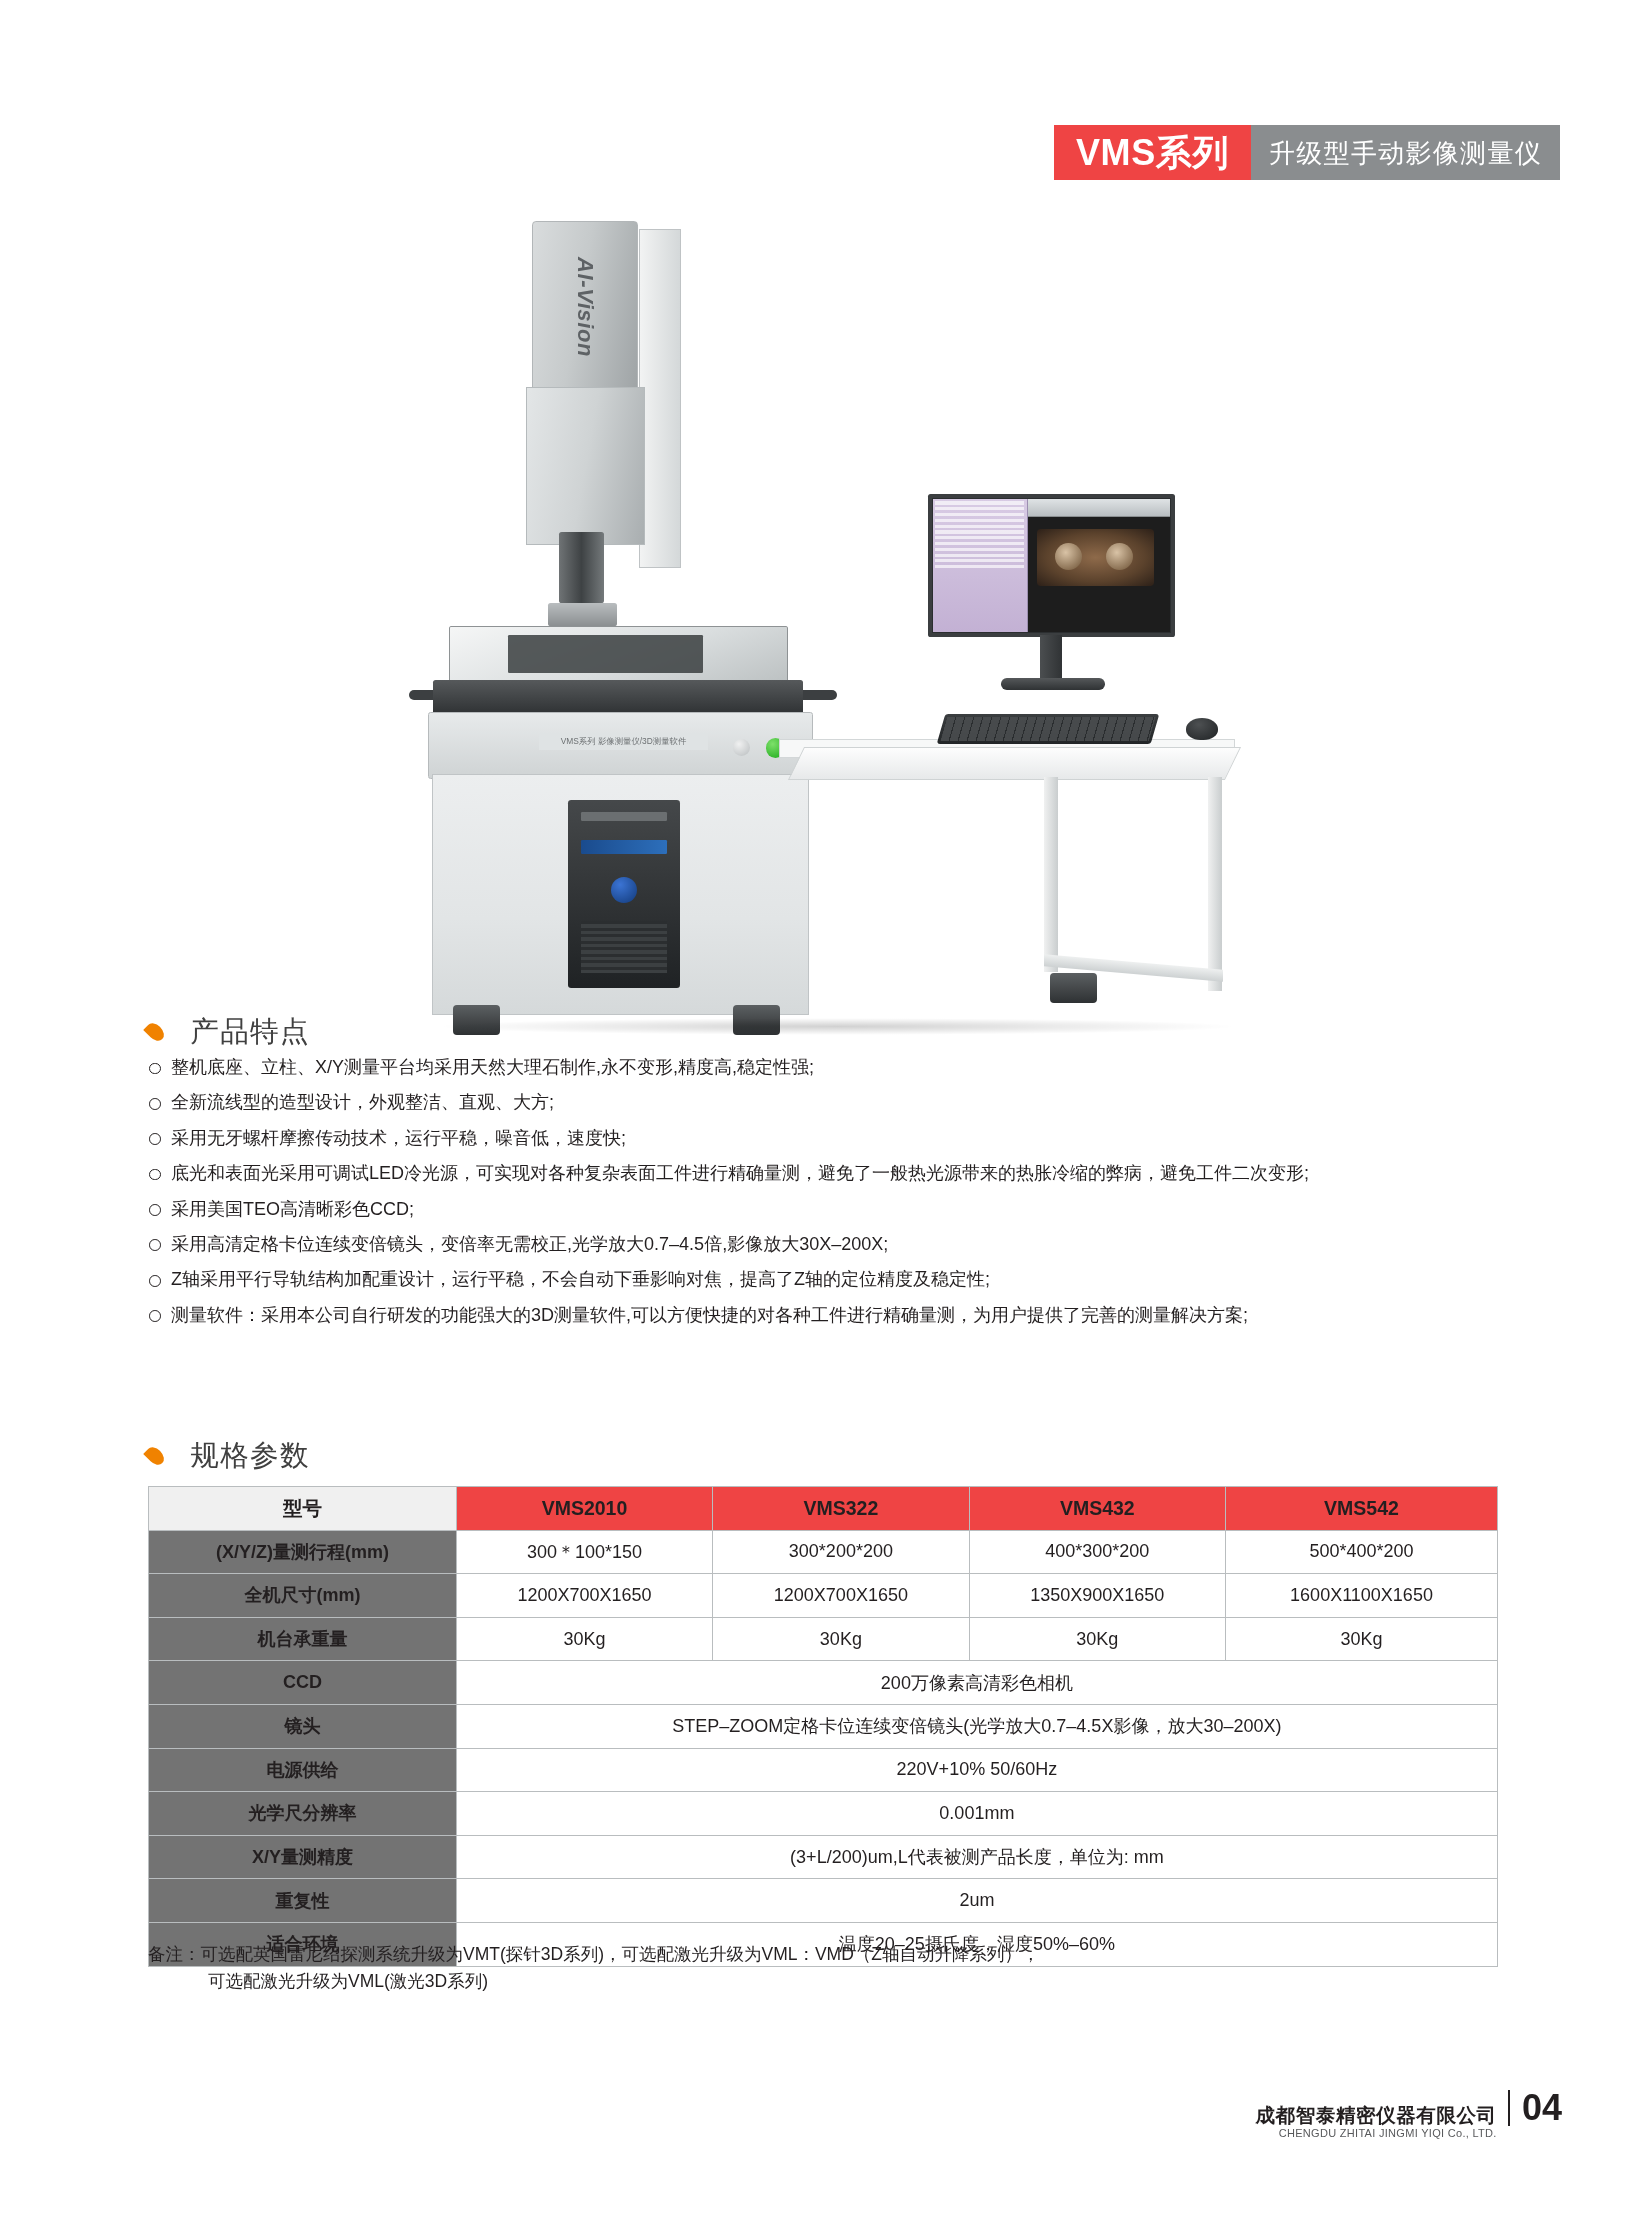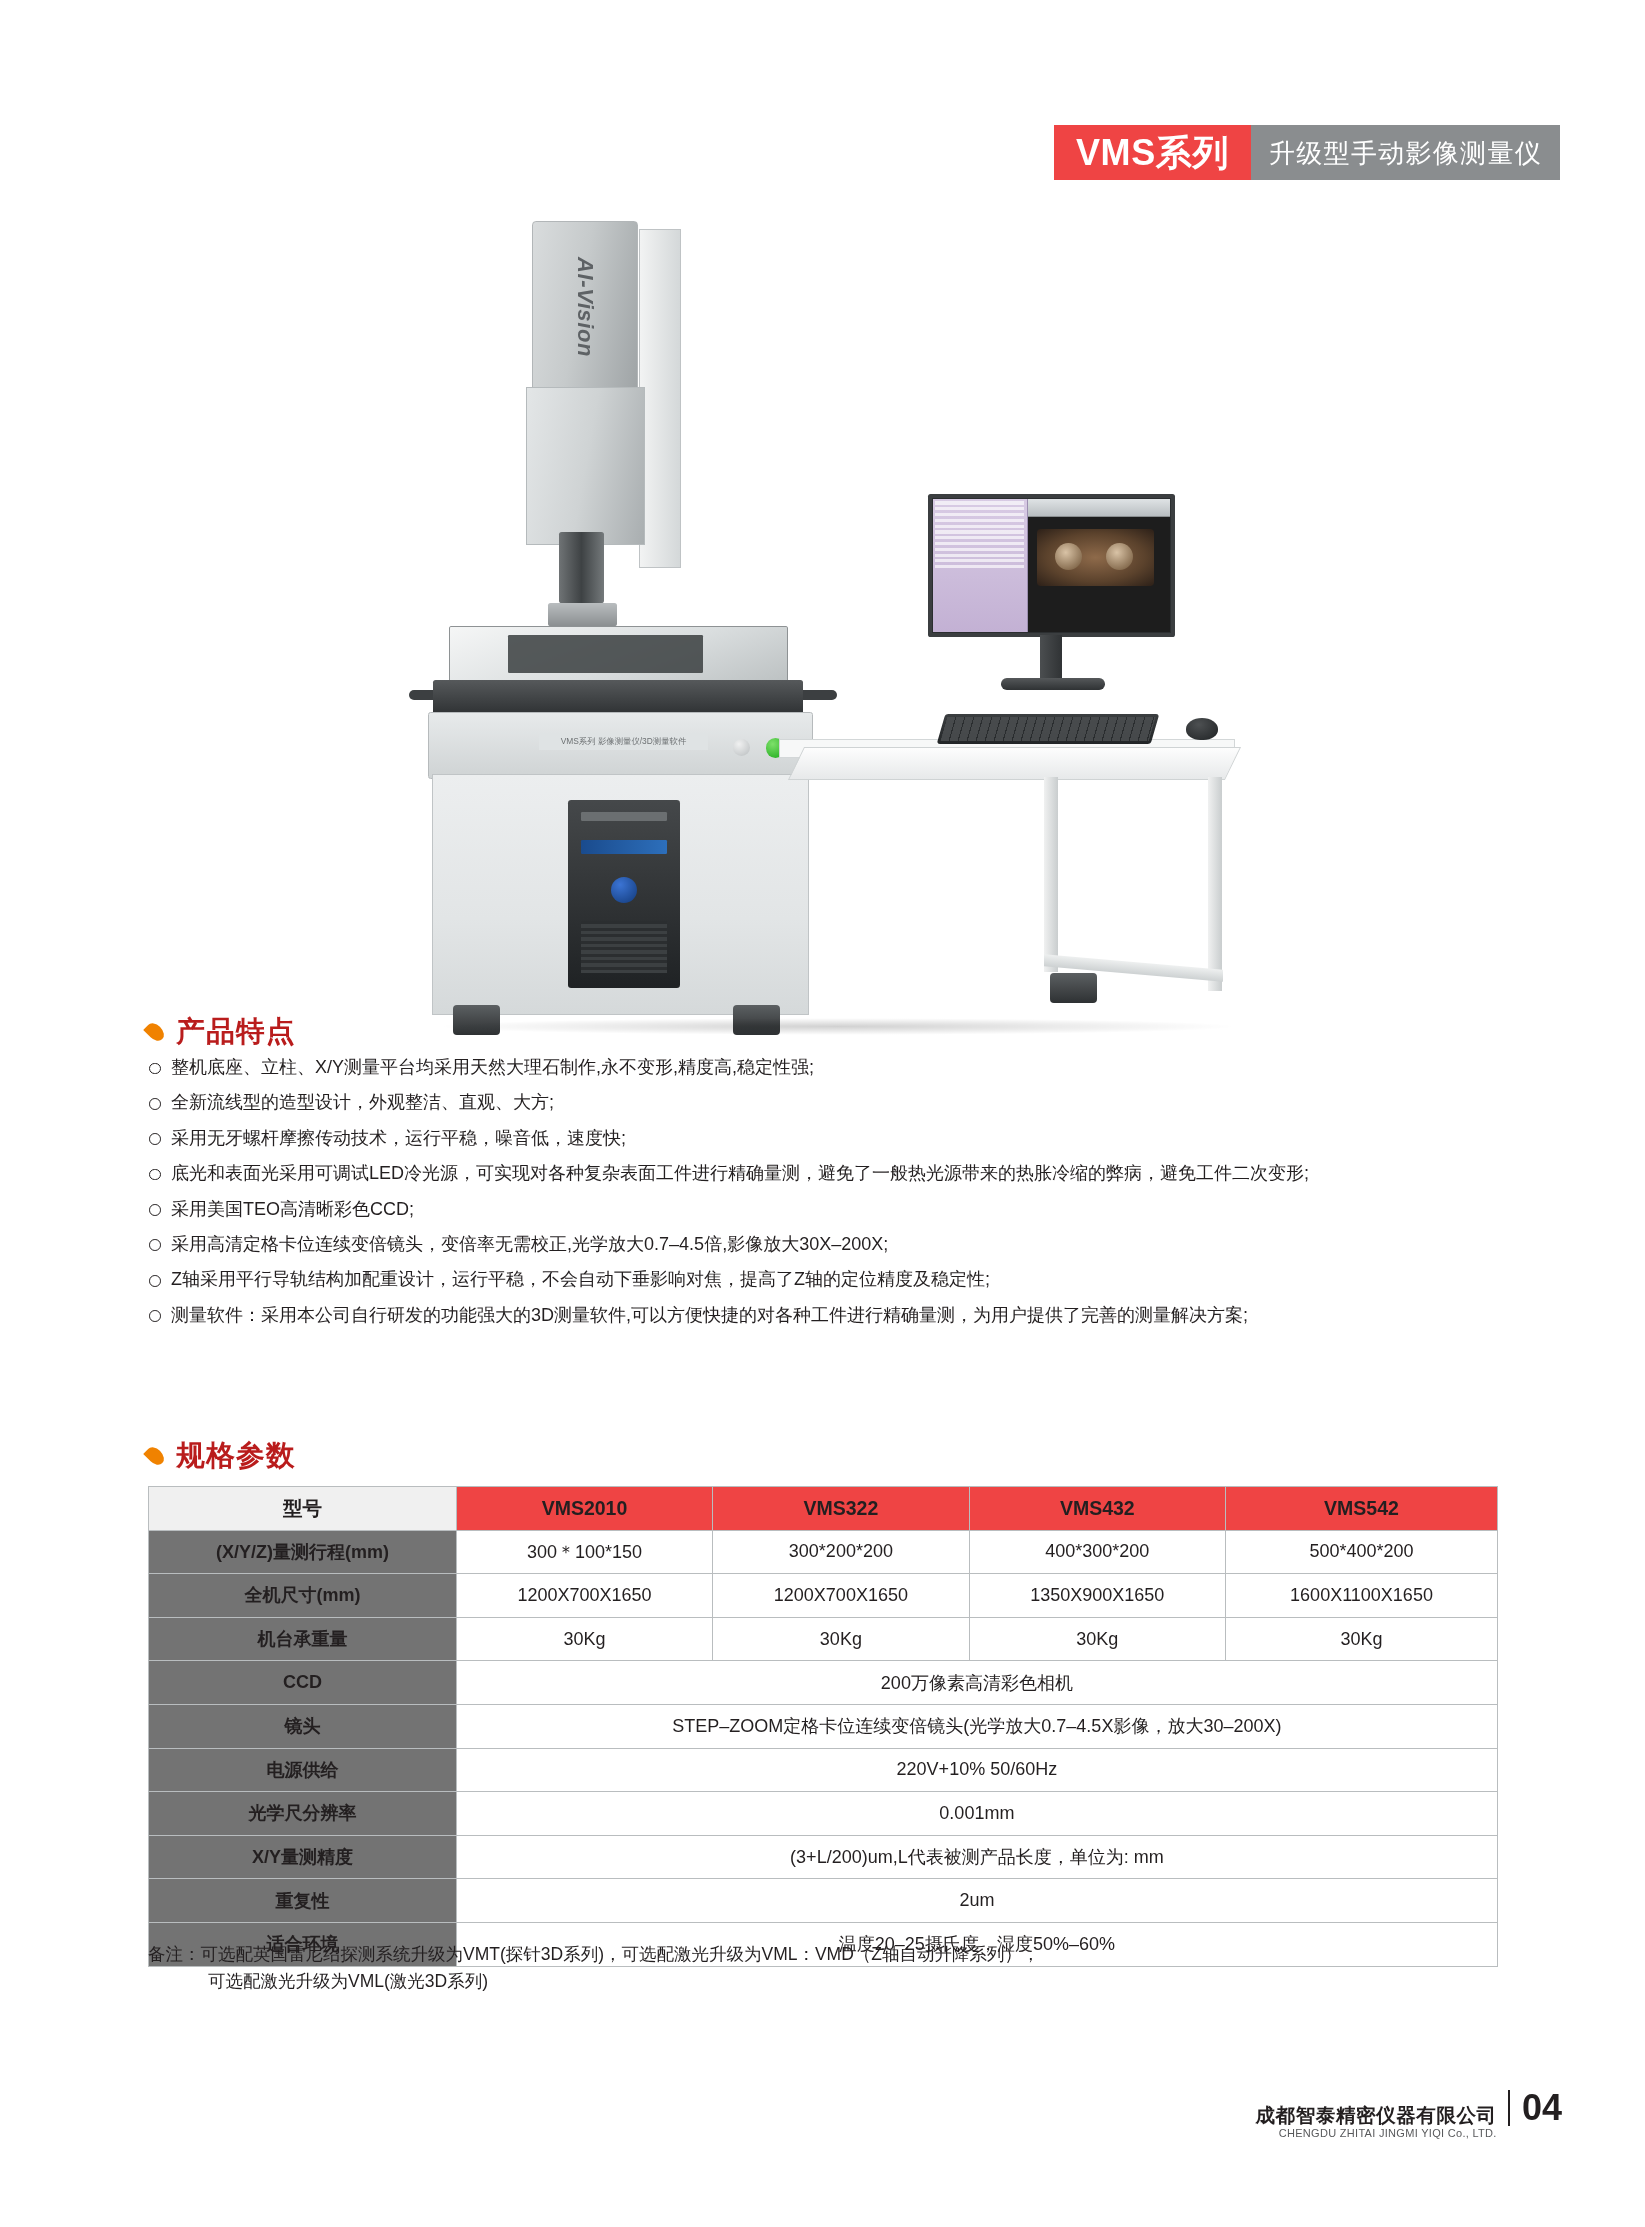--- a/index.html
+++ b/index.html
@@ -353,24 +353,24 @@
     left: 156px; top: 823px;
     width: 805px; height: 17px;
     background: radial-gradient(ellipse at center, rgba(0,0,0,.18), rgba(0,0,0,0) 70%);
   }
 
   
   .section-title {
     position: absolute;
     display: flex;
     align-items: center;
-    gap: 14px;
-    color: #b91c1c;
+    gap: 28px;
+    color: #404040;
     font-size: 28.6px;
-    font-weight: bold;
+    font-weight: normal;
     letter-spacing: 1.3px;
   }
   .drop {
     width: 14.3px; height: 19.5px;
     background: #f08200;
     border-radius: 0 50% 50% 50%;
     transform: rotate(-45deg);
     display: inline-block;
   }
   #features-title { left: 148px; top: 1012px; }

